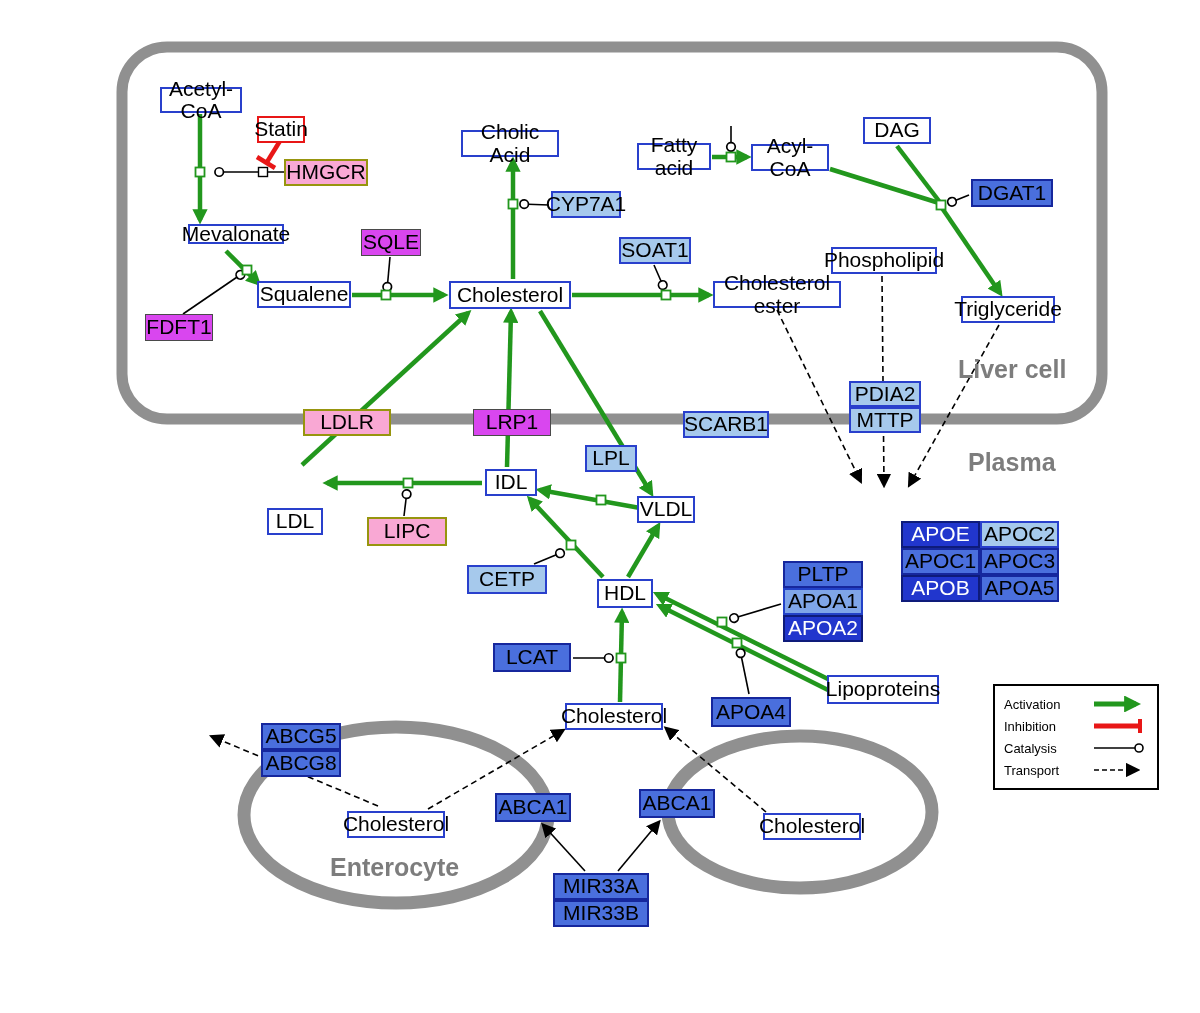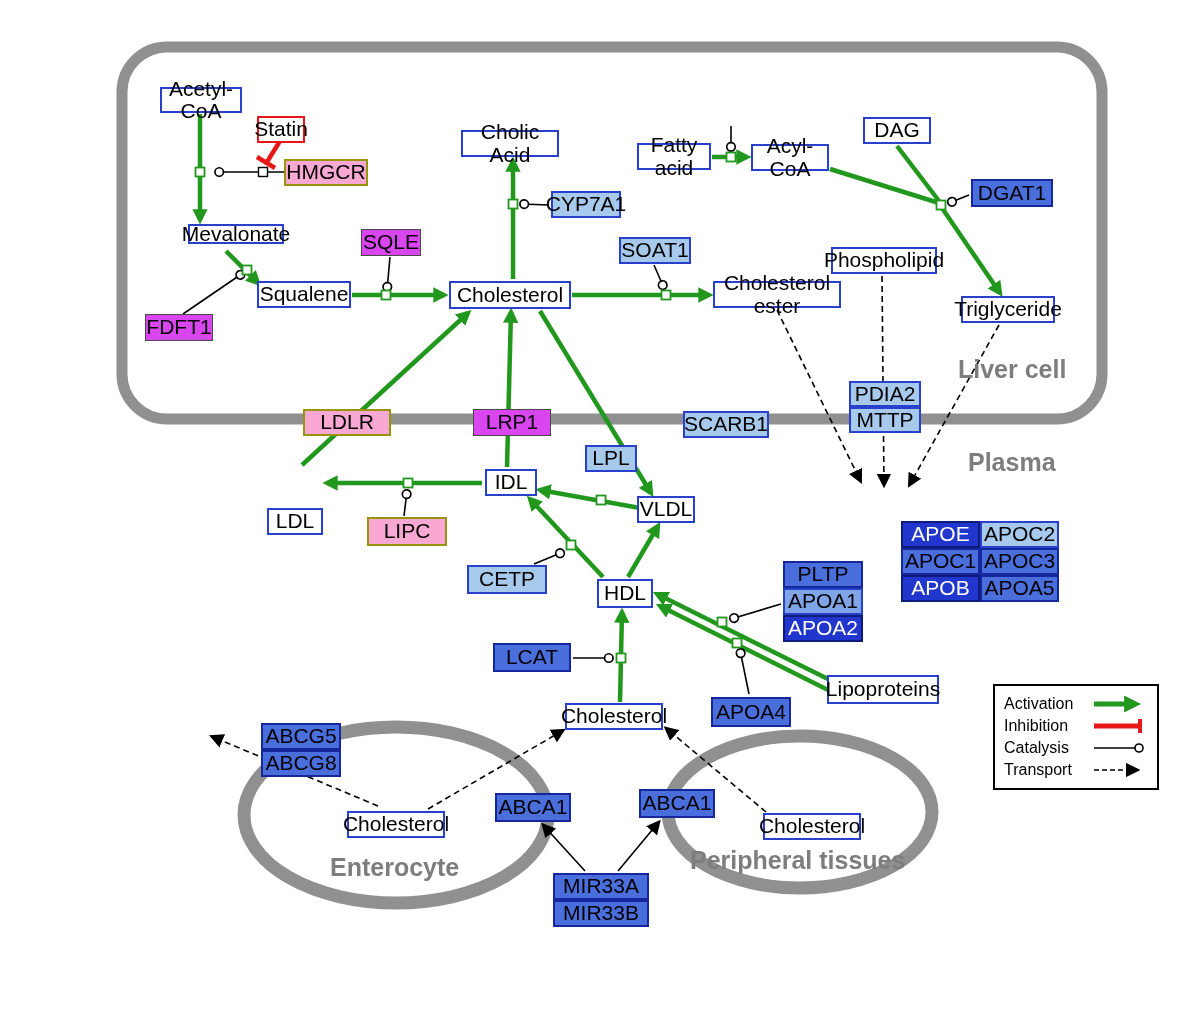--- a/index.html
+++ b/index.html
@@ -12,21 +12,21 @@
   .n-yellow{background:#f9a8d4;border-color:#97950e;}
   .n-paleyellow{background:#d946ef;border-color:#4a4a4a;border-width:1.5px;}
   .n-lightblue{background:#a6c9ec;border-color:#2940cc;}
   .n-blue3{background:#7fa5e8;border-color:#2342c8;}
   .n-medblue{background:#4a6fdd;border-color:#16279d;}
   .n-darkblue{background:#2136cd;border-color:#0e1b7a;color:#fff;}
   .comp-label{position:absolute;font-weight:bold;color:#7d7d7d;font-size:25px;}
   #legend{position:absolute;left:993px;top:684px;width:166px;height:106px;border:2px solid #000;
           background:#fff;box-sizing:border-box;padding:7px 9px;display:flex;flex-direction:column;justify-content:space-between;}
   .lg-row{display:flex;align-items:center;justify-content:space-between;height:22px;}
-  .lg-label{font-size:16px;color:#000;}
+  .lg-label{font-size:13px;color:#000;}
 </style>
 </head>
 <body>
 
 <div id="canvas">
 
   <svg id="edges" width="1200" height="1013">
     <defs>
       <marker id="aG" viewBox="0 0 10 10" refX="7" refY="5" markerWidth="3.4" markerHeight="3.4" orient="auto-start-reverse">
         <path d="M0,0 L10,5 L0,10 z" fill="#22971d"></path>
@@ -112,21 +112,20 @@
       <rect x="717.5" y="617.5" width="9" height="9"></rect>
       <rect x="732.5" y="638.5" width="9" height="9"></rect>
       <rect x="616.5" y="653.5" width="9" height="9"></rect>
       <rect x="258.5" y="167.5" width="9" height="9" stroke="#000" stroke-width="1.4"></rect>
     </g>
   </svg>
 
   <div class="comp-label" style="left:958px;top:355px;">Liver cell</div>
   <div class="comp-label" style="left:968px;top:448px;">Plasma</div>
   <div class="comp-label" style="left:330px;top:853px;">Enterocyte</div>
-  <div class="comp-label" style="left:690px;top:846px;">Peripheral tissues</div>
 
   <div class="node n-white" style="left:160px;top:87px;width:82px;height:26px;">Acetyl-CoA</div>
   <div class="node n-red" style="left:257px;top:116px;width:48px;height:27px;">Statin</div>
   <div class="node n-yellow" style="left:284px;top:159px;width:84px;height:27px;">HMGCR</div>
   <div class="node n-white" style="left:154px;top:224px;width:96px;height:20px;margin-left:34px;">Mevalonate</div>
   <div class="node n-paleyellow" style="left:361px;top:229px;width:60px;height:27px;">SQLE</div>
   <div class="node n-white" style="left:257px;top:281px;width:94px;height:27px;">Squalene</div>
   <div class="node n-paleyellow" style="left:145px;top:314px;width:68px;height:27px;">FDFT1</div>
   <div class="node n-white" style="left:461px;top:130px;width:98px;height:27px;">Cholic Acid</div>
   <div class="node n-lightblue" style="left:551px;top:191px;width:70px;height:27px;">CYP7A1</div>

